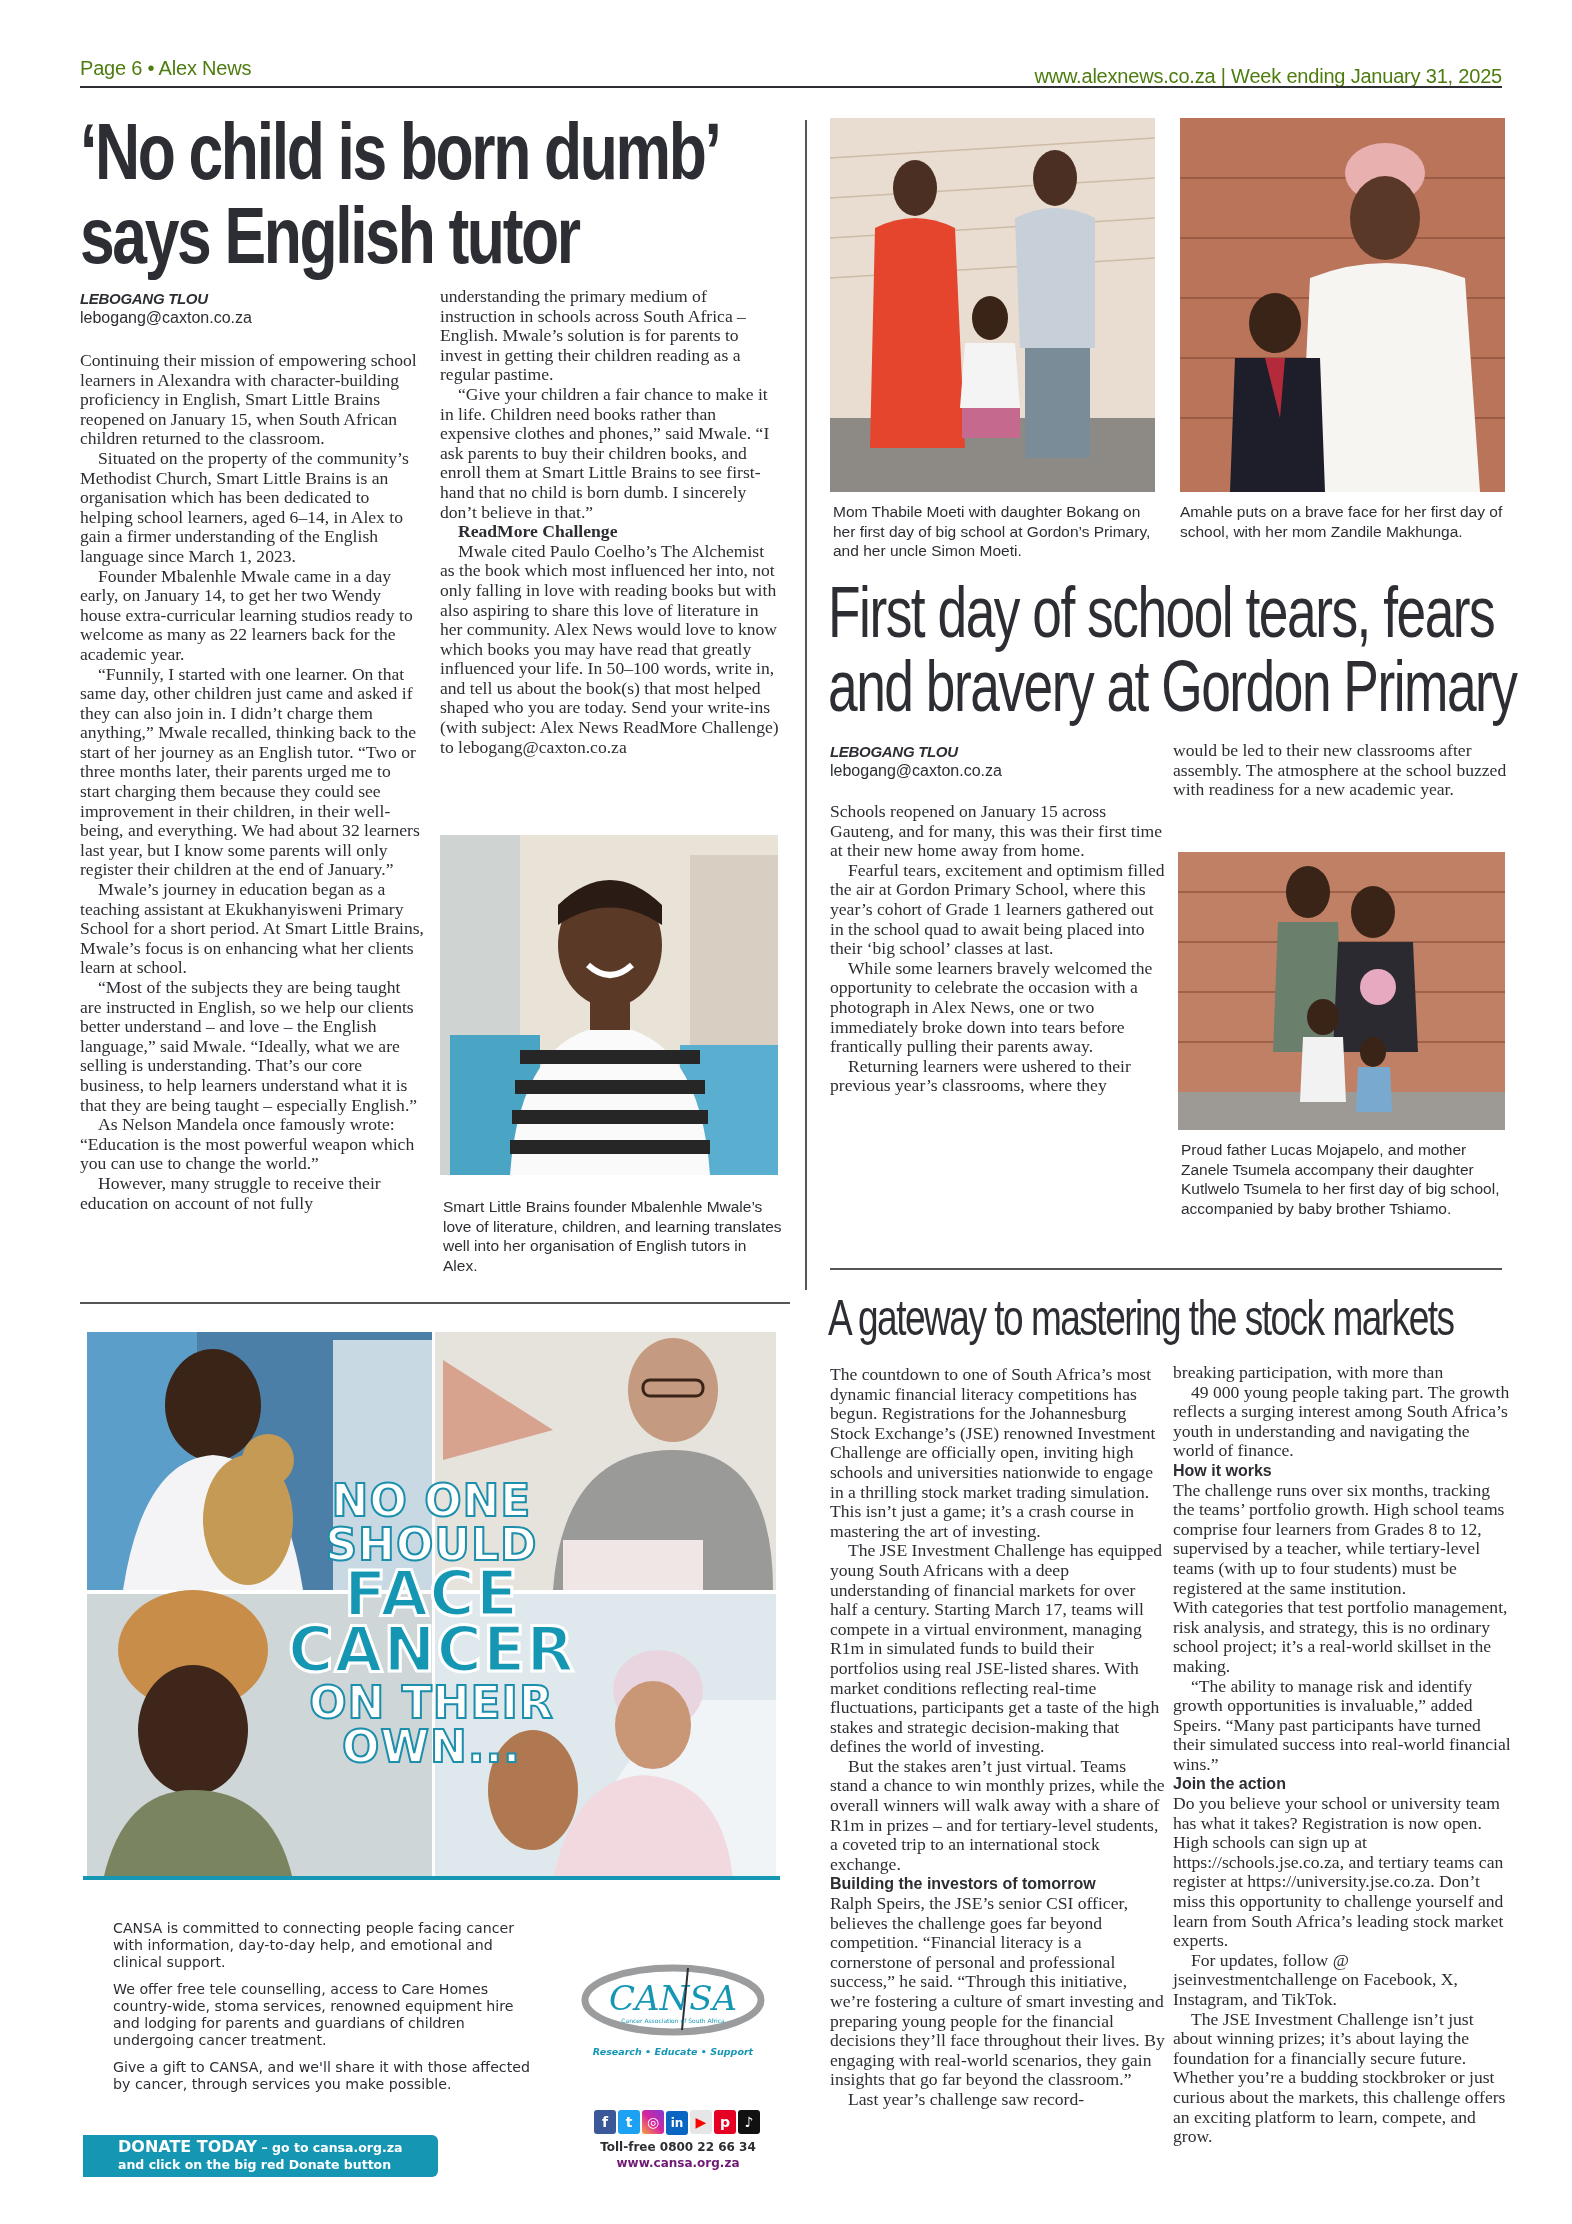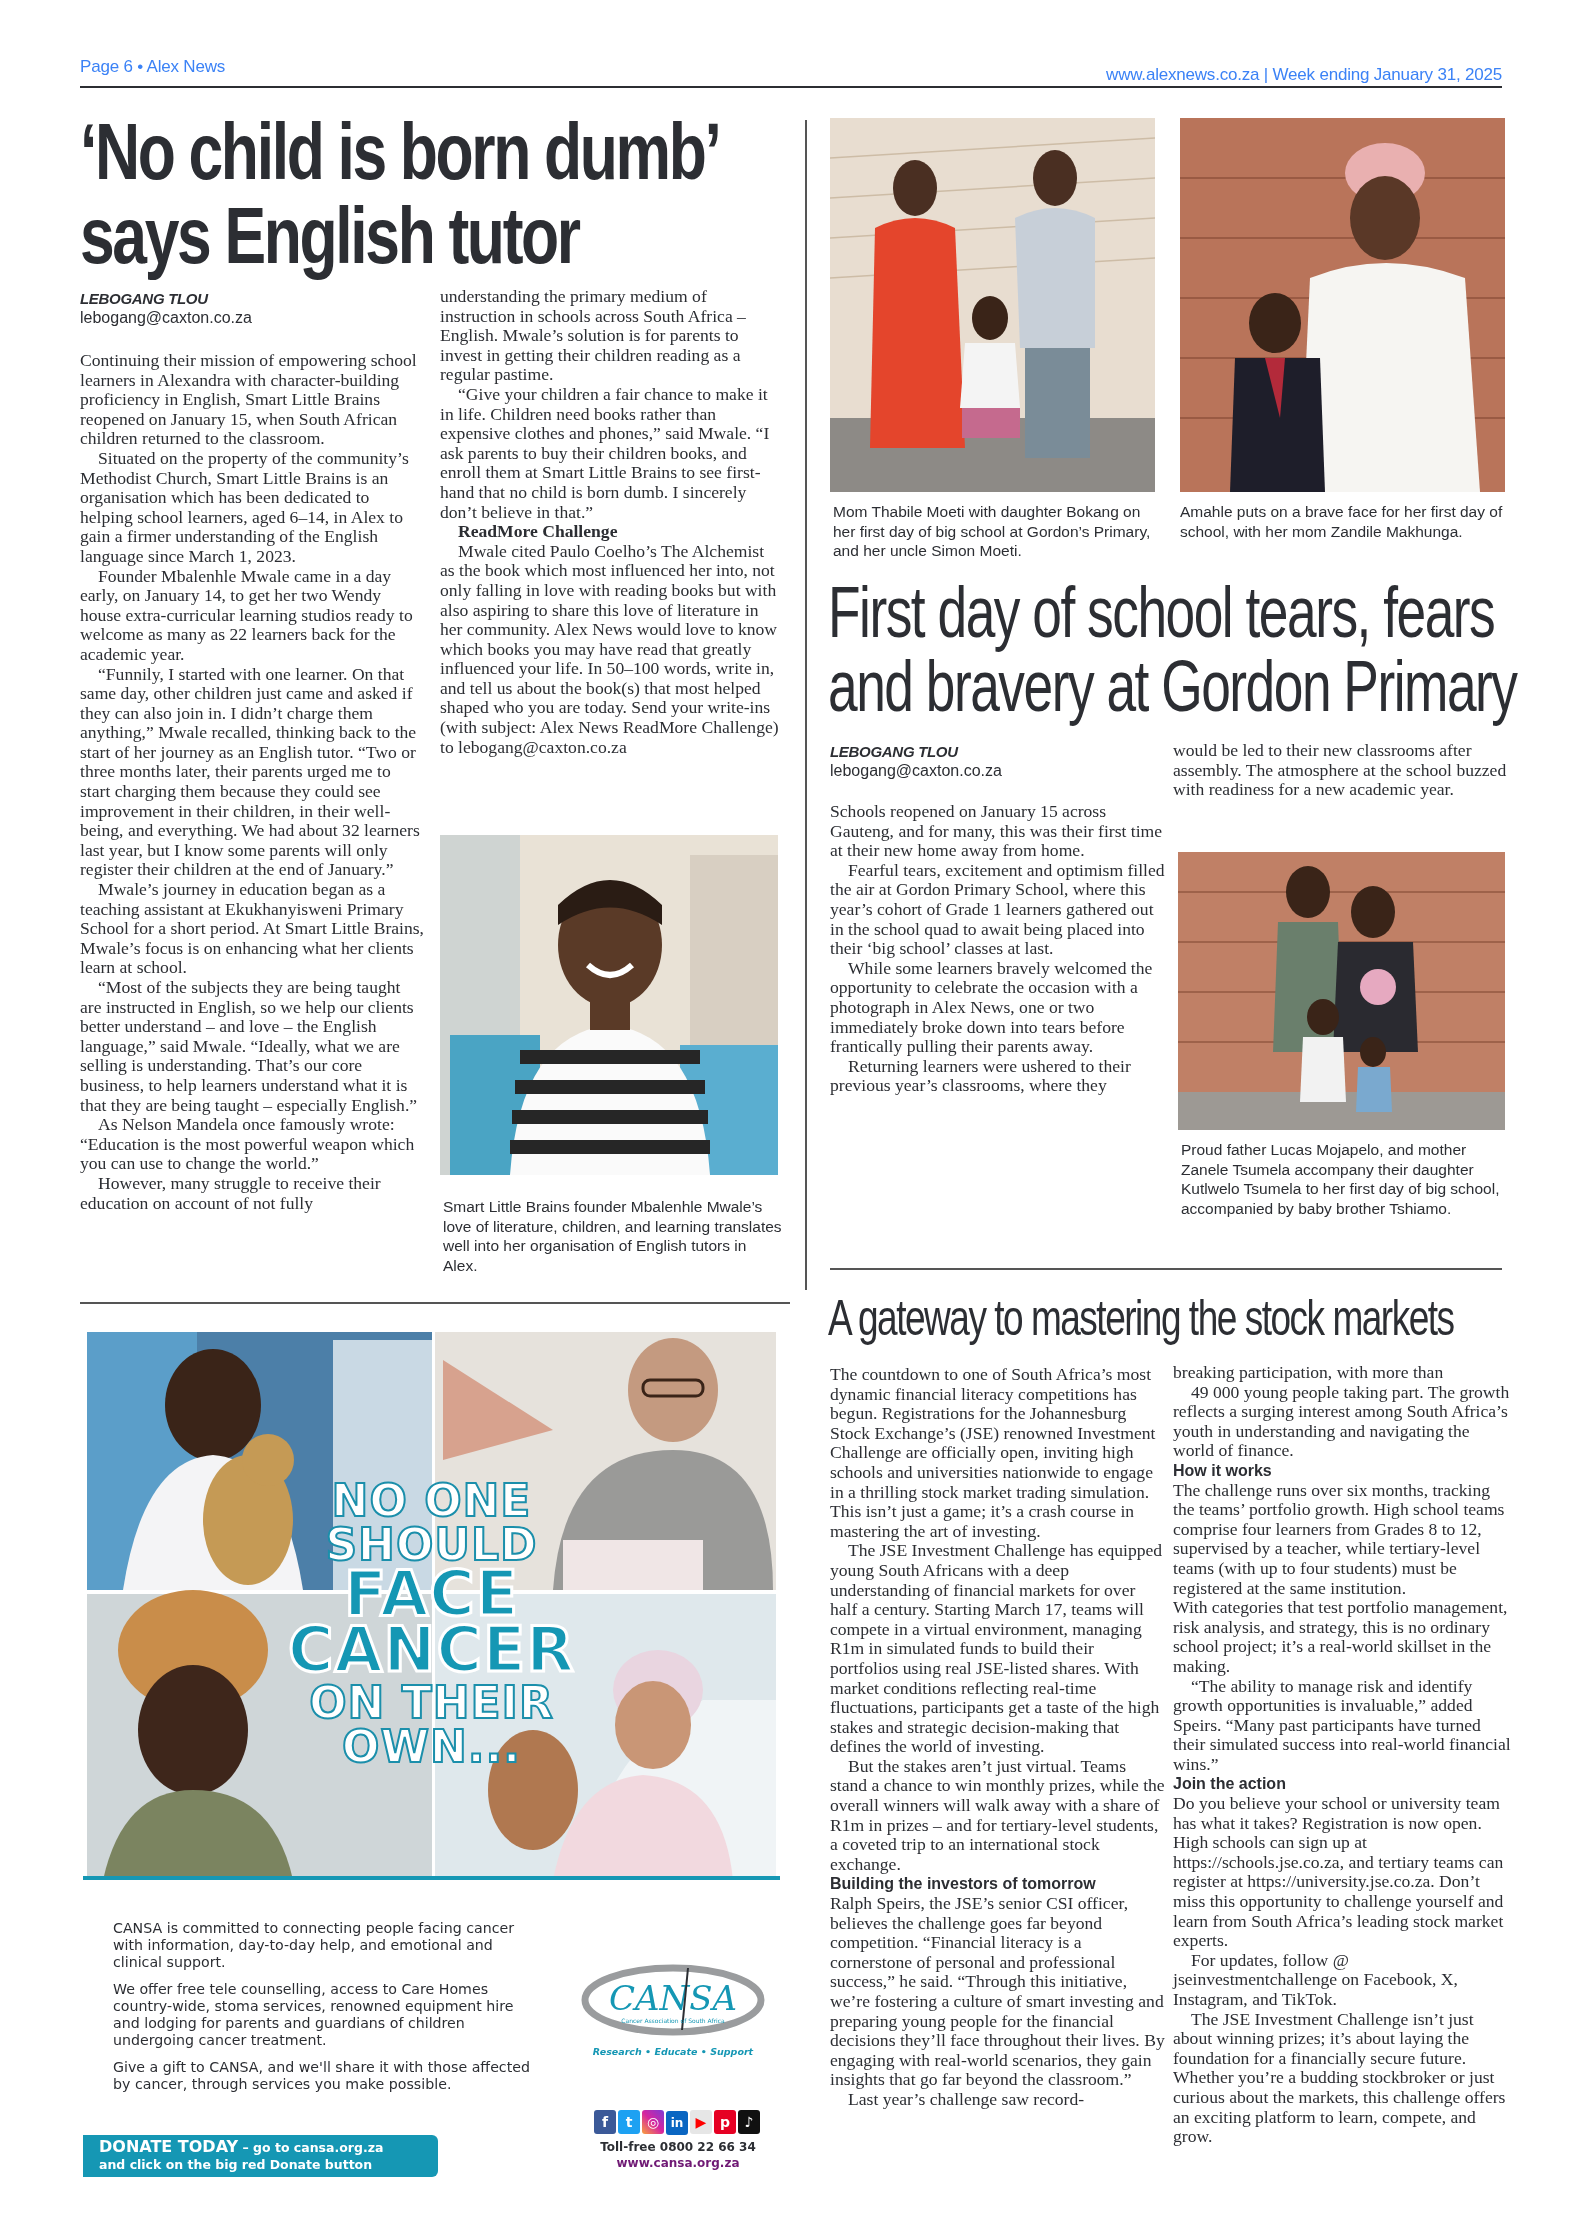--- a/index.html
+++ b/index.html
@@ -1,19 +1,19 @@
 <!DOCTYPE html>
 <html><head>
 <meta charset="utf-8">
 <style>
   *{box-sizing:border-box;margin:0;padding:0}
   html,body{width:1572px;height:2224px;background:#fff;overflow:hidden}
   body{position:relative;font-family:"Liberation Serif",serif;color:#2c2e33}
   .abs{position:absolute}
-  .hdr{font-family:"Liberation Sans",sans-serif;font-size:17px;color:#3b82f6;letter-spacing:-0.2px}
+  .hdr{font-family:"Liberation Sans",sans-serif;font-size:20px;color:#4d7c0f;letter-spacing:-0.2px}
   .rule{position:absolute;background:#2c2e33}
   .headline{font-family:"Liberation Sans",sans-serif;font-weight:bold;color:#2c2e33;letter-spacing:-3px;transform-origin:left top}
   .headline2{font-family:"Liberation Sans",sans-serif;font-weight:normal;color:#2c2e33;letter-spacing:-2px;transform-origin:left top}
   .byline{font-family:"Liberation Sans",sans-serif;font-weight:bold;font-style:italic;font-size:15px;letter-spacing:-0.3px}
   .email{font-family:"Liberation Sans",sans-serif;font-size:16px;margin-top:2px}
   .body{font-family:"Liberation Serif",serif;font-size:17.6px;line-height:19.6px;color:#2c2e33}
   .body p{text-indent:0}
   .body p.ind{text-indent:18px}
   .body p.sub{font-weight:bold}
   .body p.subsans{font-family:"Liberation Sans",sans-serif;font-weight:bold;font-size:16px}
@@ -246,21 +246,21 @@
     <div class="slogan" style="top:360px;font-size:44px;line-height:46px">ON THEIR</div>
     <div class="slogan" style="top:404px;font-size:44px;line-height:46px">OWN...</div>
   </div>
 
   <div class="abs ad-text" style="left:30px;top:600px;width:430px">
     <p>CANSA is committed to connecting people facing cancer with information, day-to-day help, and emotional and clinical support.</p>
     <p>We offer free tele counselling, access to Care Homes country-wide, stoma services, renowned equipment hire and lodging for parents and guardians of children undergoing cancer treatment.</p>
     <p>Give a gift to CANSA, and we'll share it with those affected by cancer, through services you make possible.</p>
   </div>
 
-  <div class="abs" style="left:0;top:815px;width:355px;height:42px;background:#1597b4;border-radius:0 6px 6px 0;padding:3px 0 0 16px;font-family:'DejaVu Sans',sans-serif;color:#fff;font-weight:bold">
+  <div class="abs" style="left:0;top:815px;width:355px;height:42px;background:#1597b4;border-radius:0 6px 6px 0;padding:3px 0 0 35px;font-family:'DejaVu Sans',sans-serif;color:#fff;font-weight:bold">
     <div style="line-height:18px;white-space:nowrap">
       <span style="font-size:16px">DONATE TODAY</span><span style="font-size:12.5px"> – go to cansa.org.za</span>
     </div>
     <div style="font-size:12.5px;line-height:16px">and click on the big red Donate button</div>
   </div>
 
   <div class="abs" style="left:495px;top:640px;width:190px;height:90px">
     <svg width="190" height="80" viewBox="0 0 190 80">
       <ellipse cx="95" cy="40" rx="88" ry="32" fill="none" stroke="#9a9c9e" stroke-width="7"></ellipse>
       <text x="95" y="50" text-anchor="middle" font-family="DejaVu Serif, serif" font-size="34" fill="#1597b4" font-style="italic">CANSA</text>

